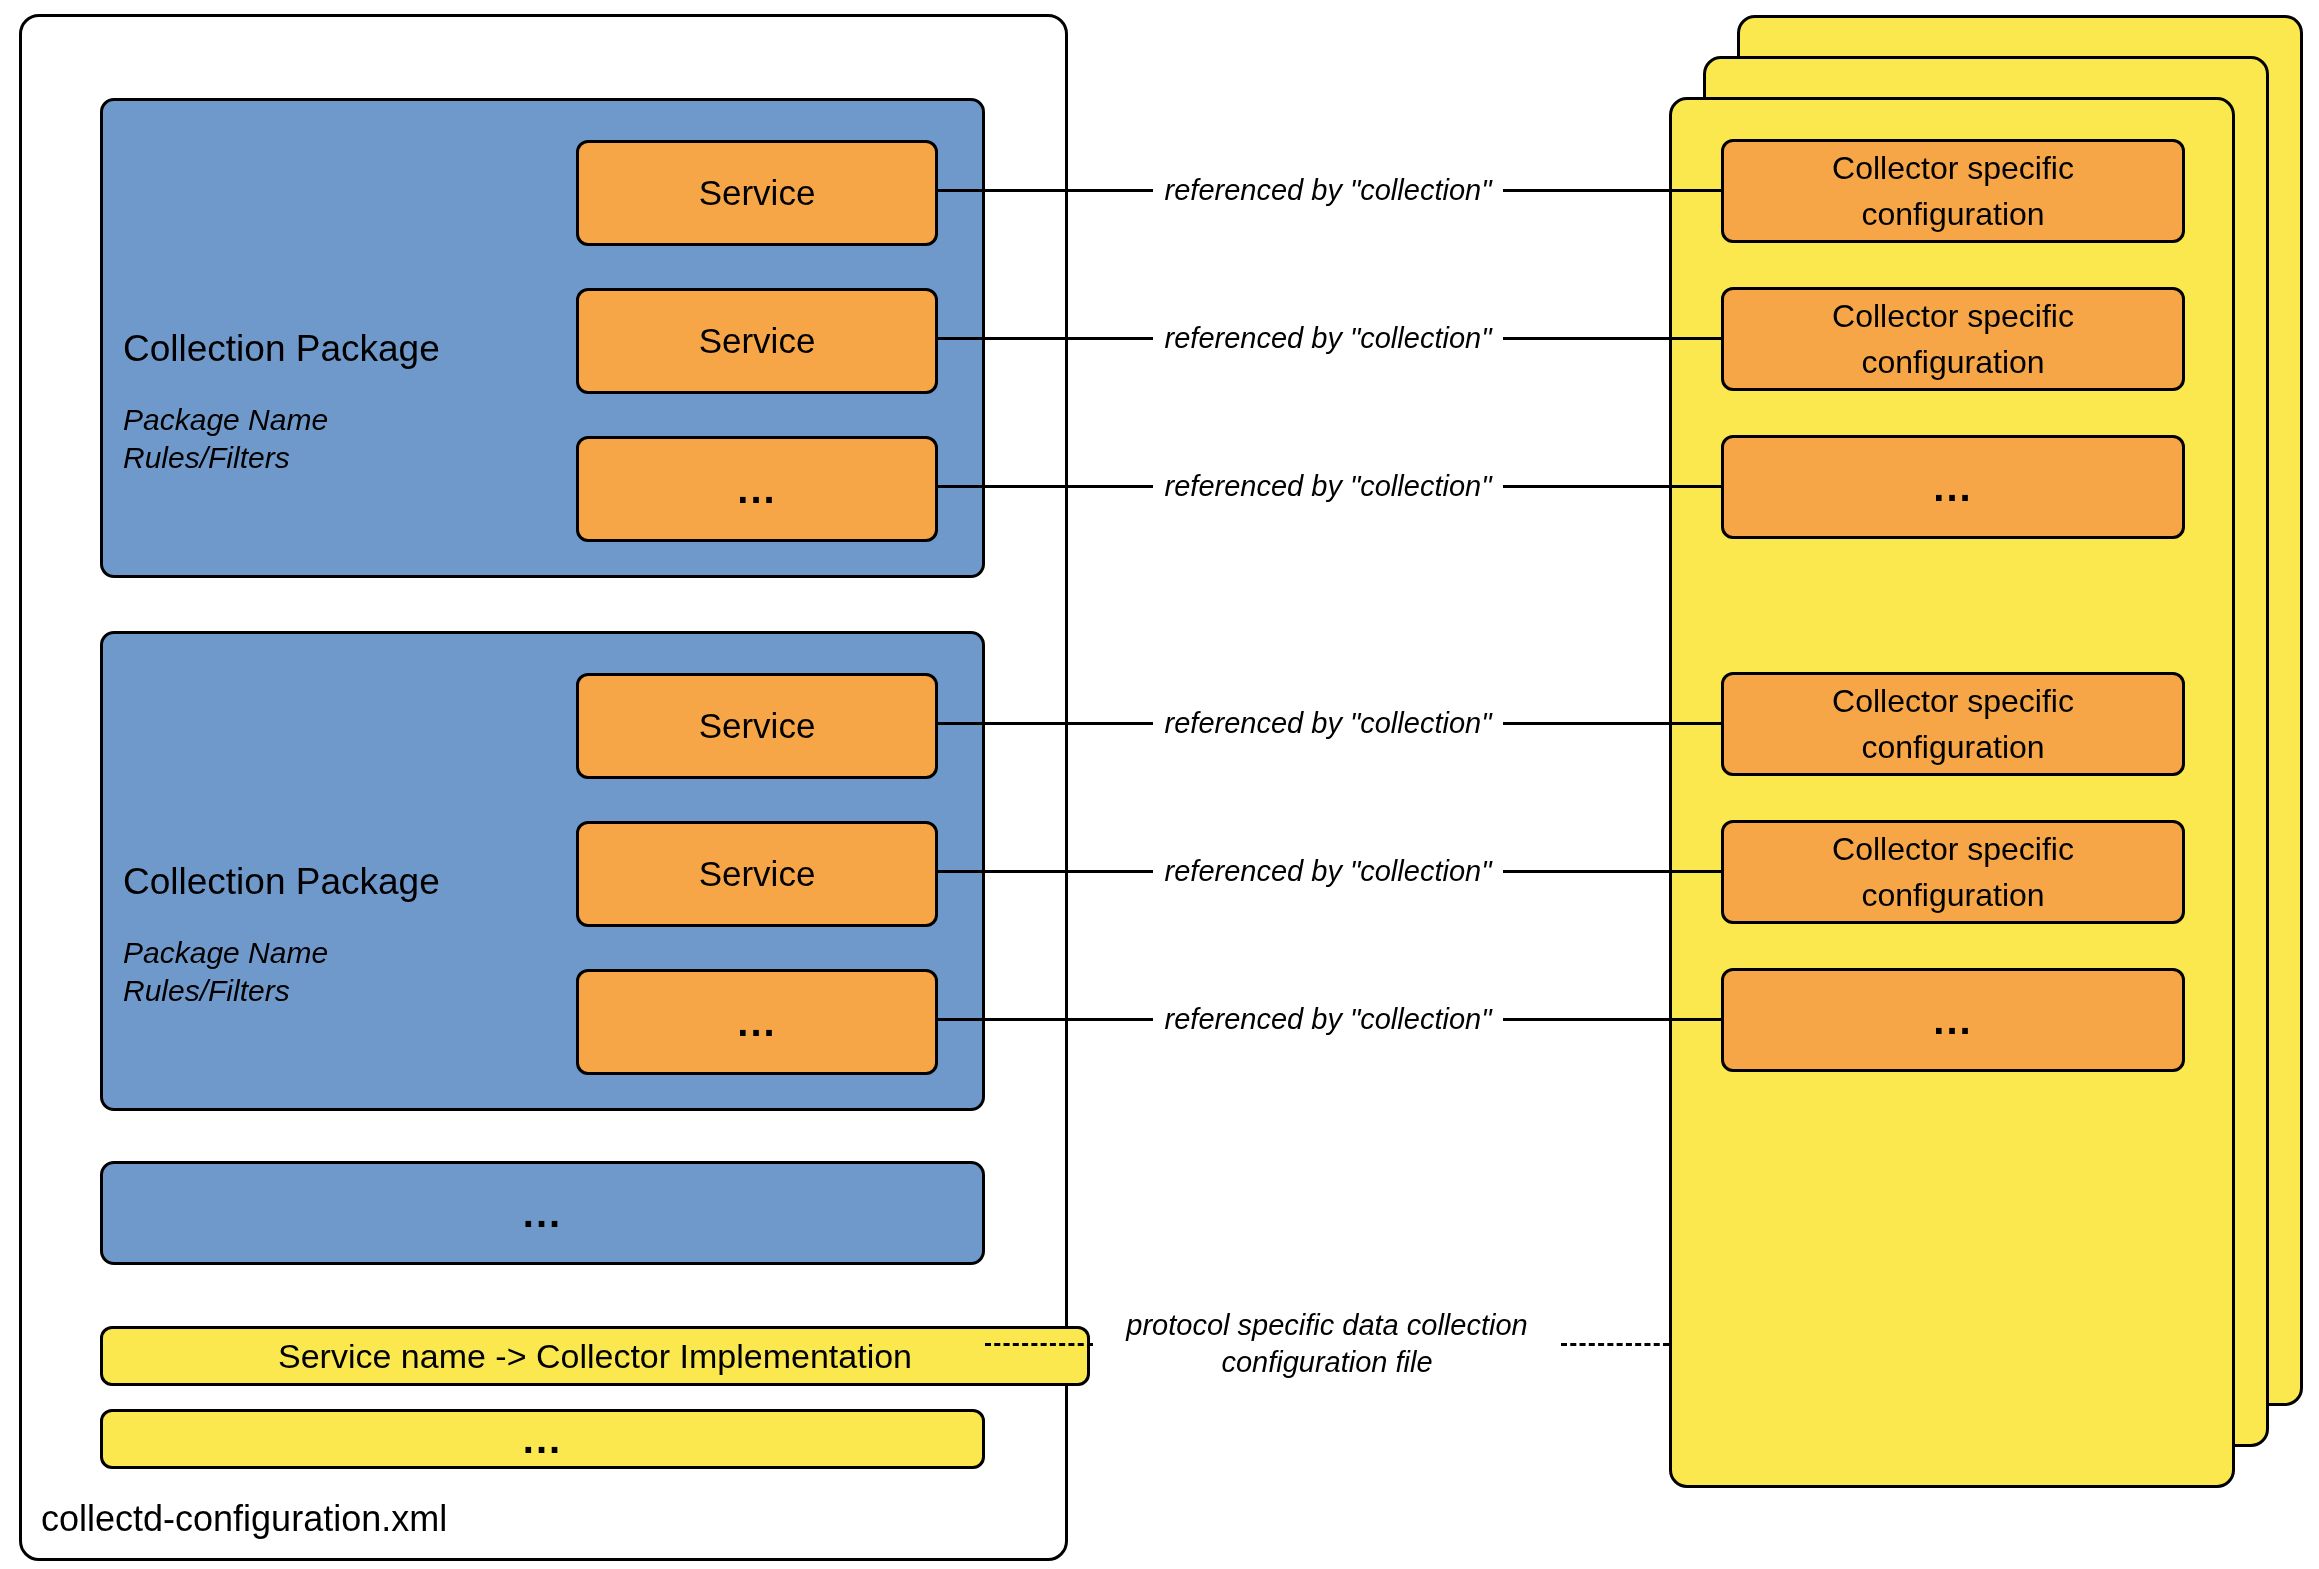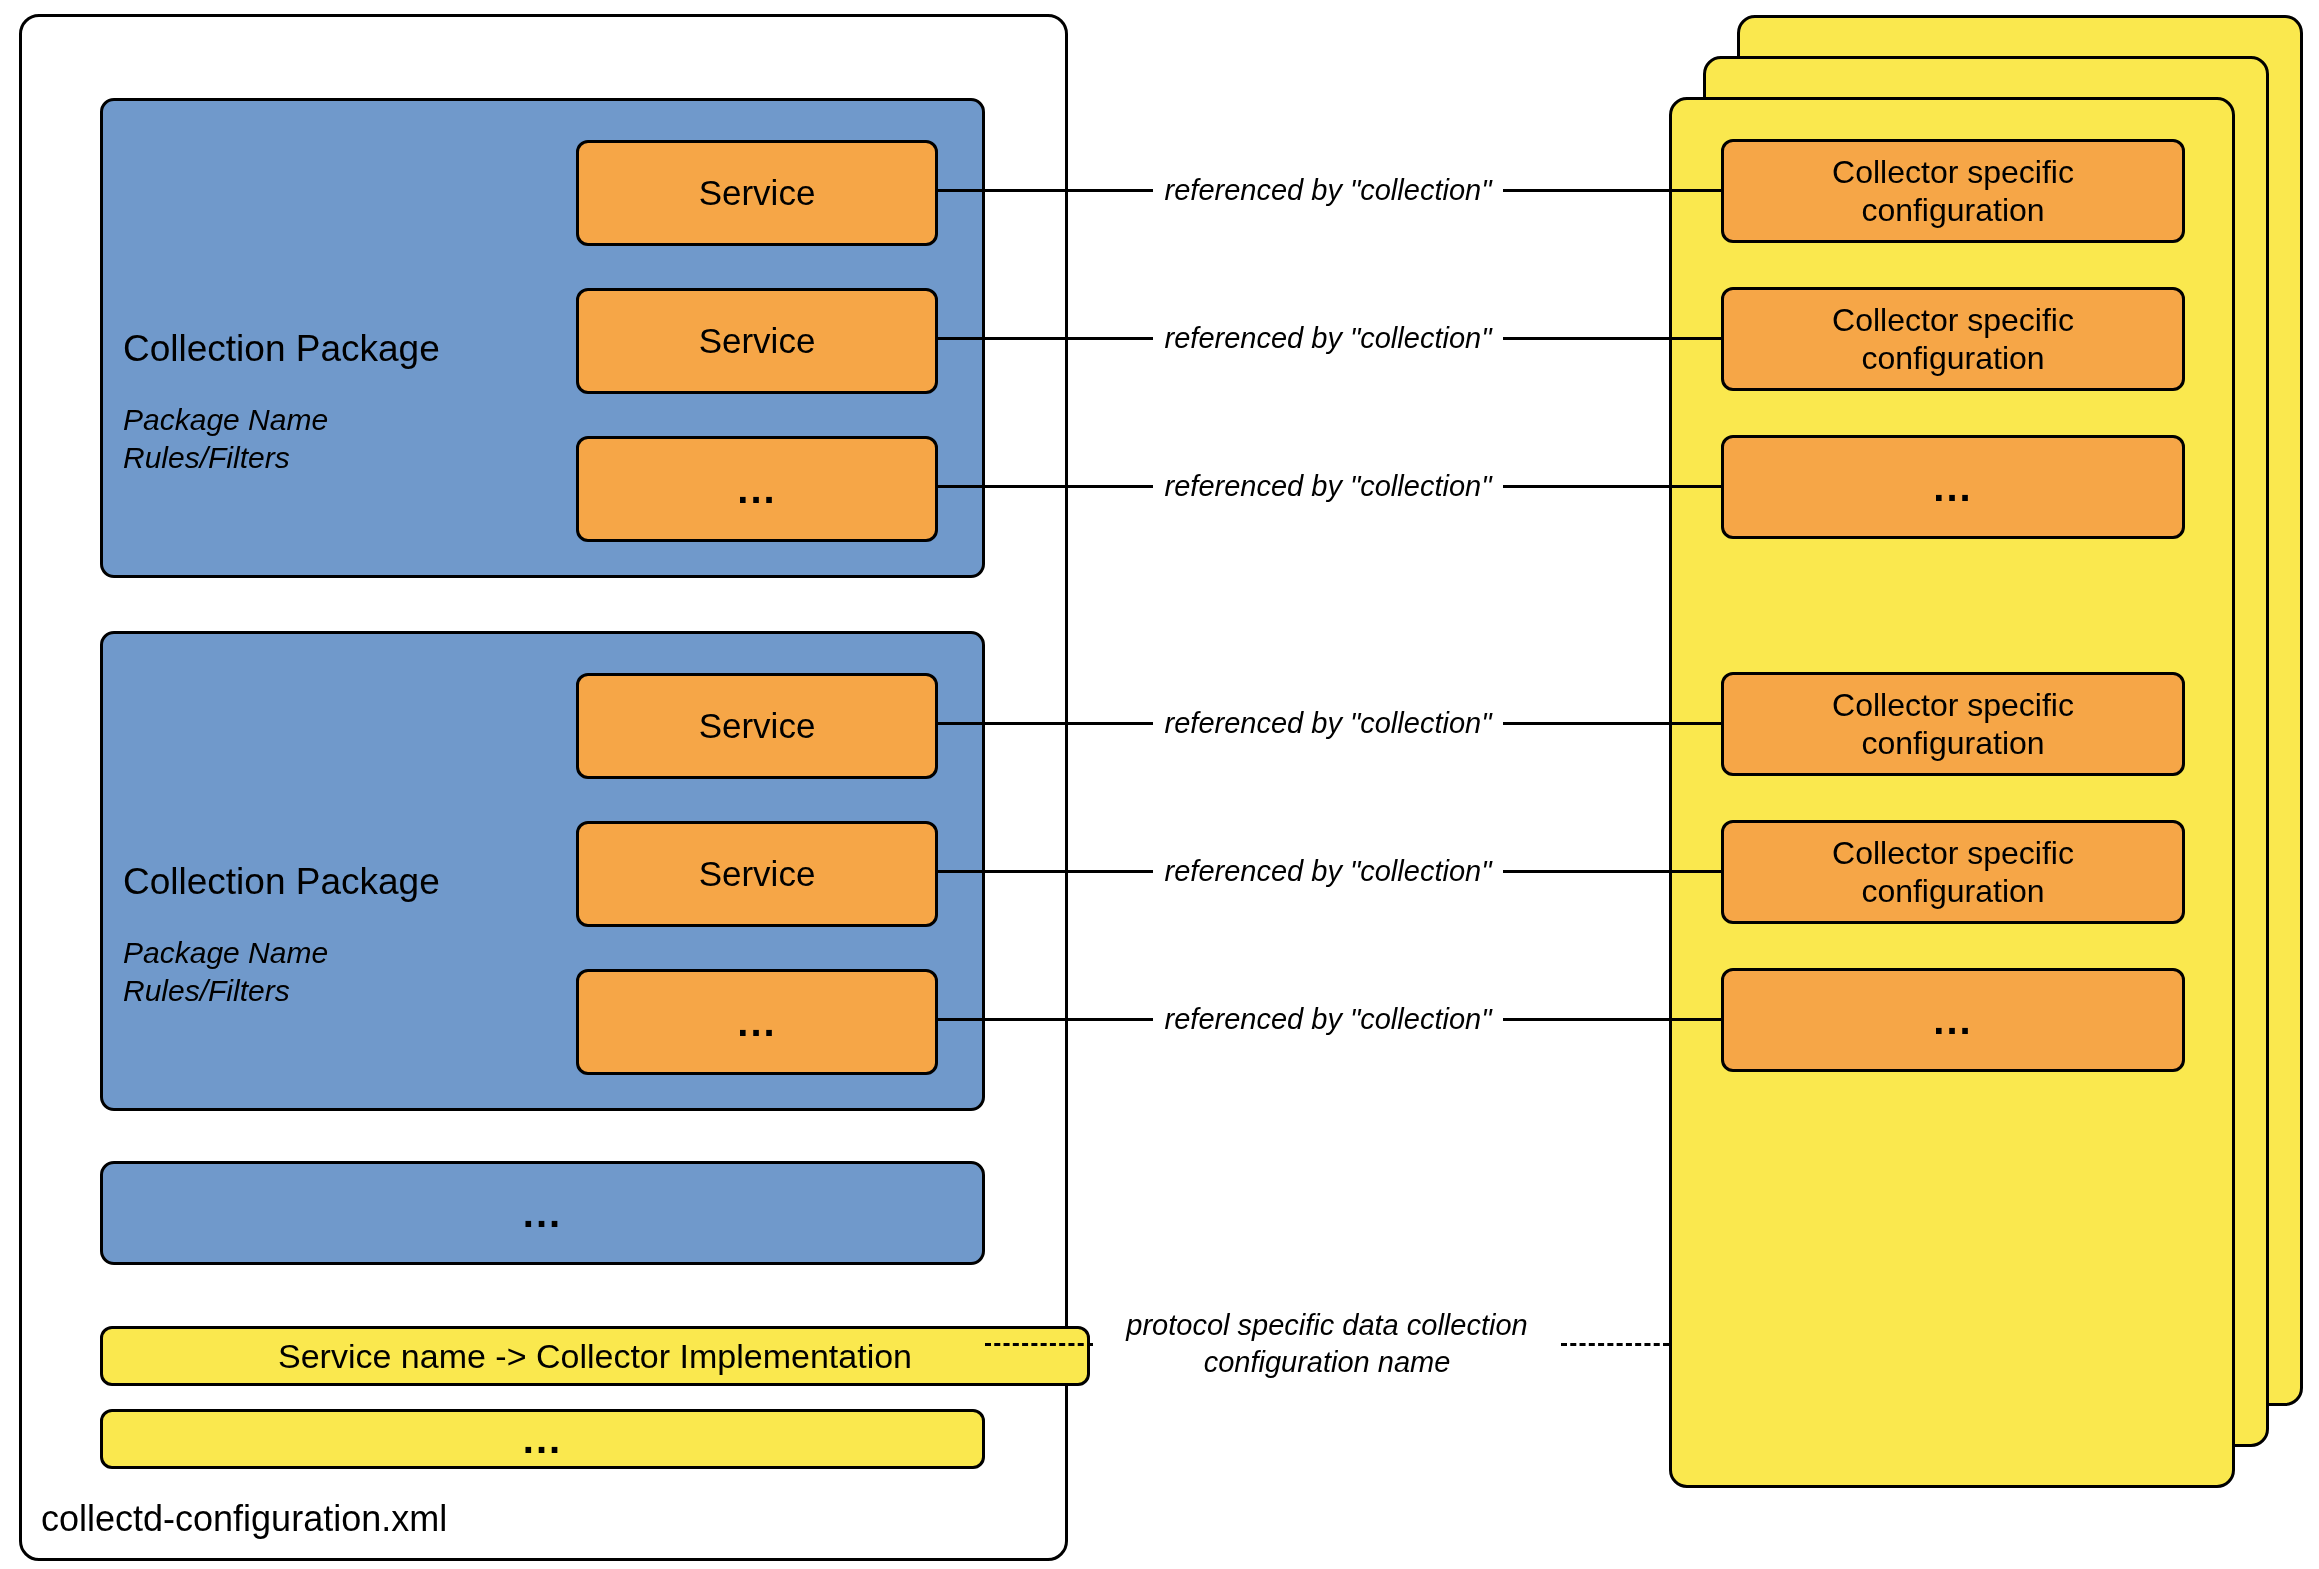--- a/index.html
+++ b/index.html
@@ -54,21 +54,21 @@
     display: flex;
     align-items: center;
     justify-content: center;
     text-align: center;
     font-size: 35px;
   }
   .config-box { font-size: 32px; }
   .config-box .wrap-label {
     display: block;
     max-width: 310px;
-    line-height: 38px;
+    line-height: 46px;
   }
   .small-yellow {
     background: #fae84e;
     border: 3px solid #000;
     border-radius: 12px;
     display: flex;
     align-items: center;
     justify-content: center;
     font-size: 34px;
   }
@@ -228,18 +228,18 @@
   <div class="abs connector" style="left:935px; top:1003px; width:786px; height:32px;">
     <span class="seg"></span>
     <span class="ref-label">referenced by "collection"</span>
     <span class="seg"></span>
   </div>
 
   <div class="abs dashed-connector" style="left:985px; top:1307px; width:684px; height:74px;">
     <span class="dseg"></span>
     <span class="dlabel">
       <div>protocol specific data collection</div>
-      <div>configuration name</div>
+      <div>configuration file</div>
     </span>
     <span class="dseg"></span>
   </div>
 
 </div>
 
 </body></html>

